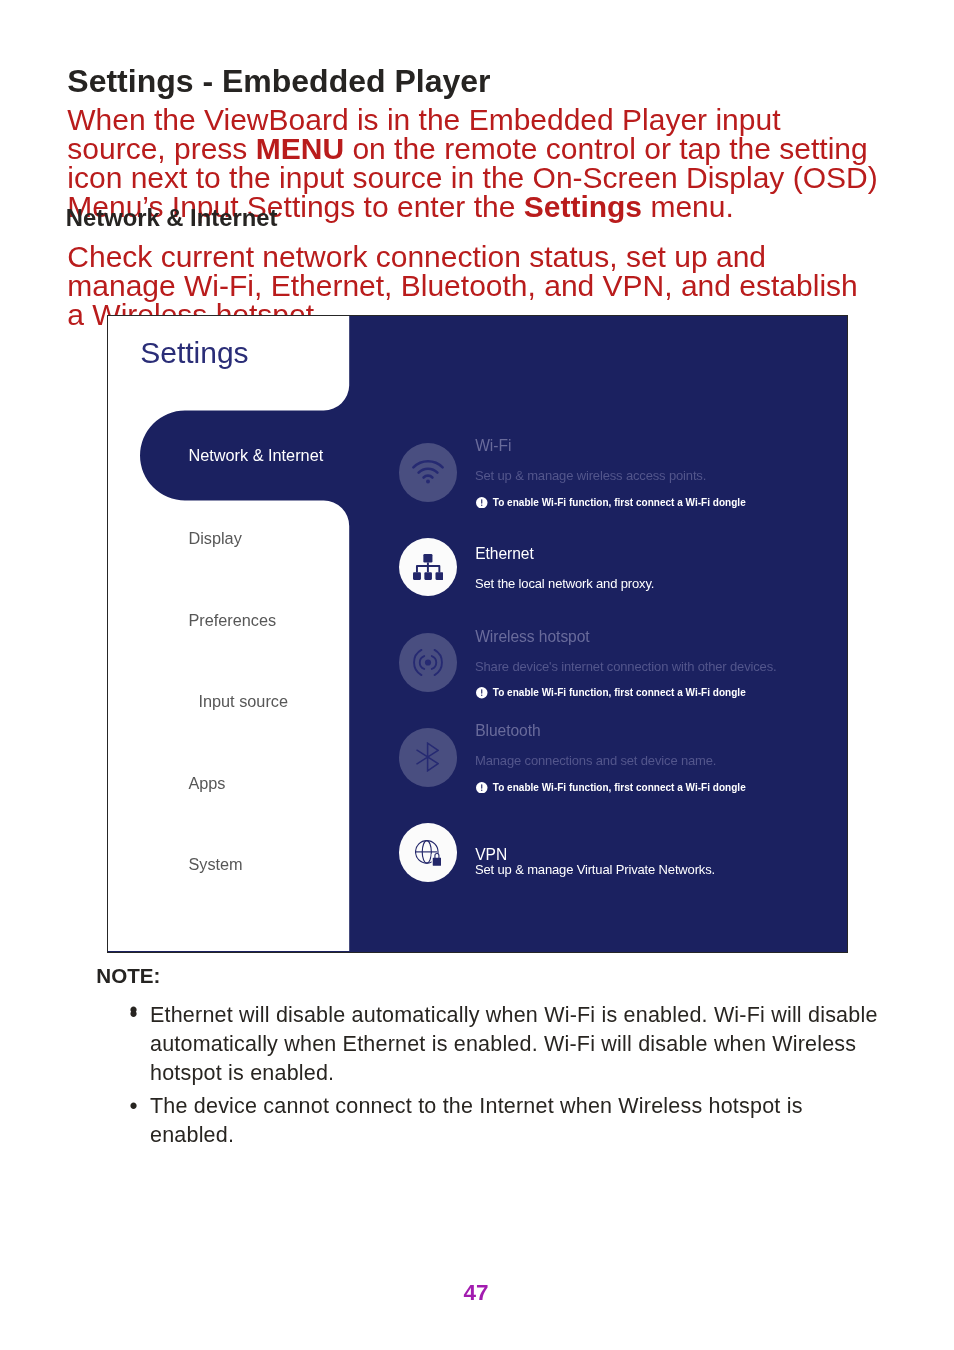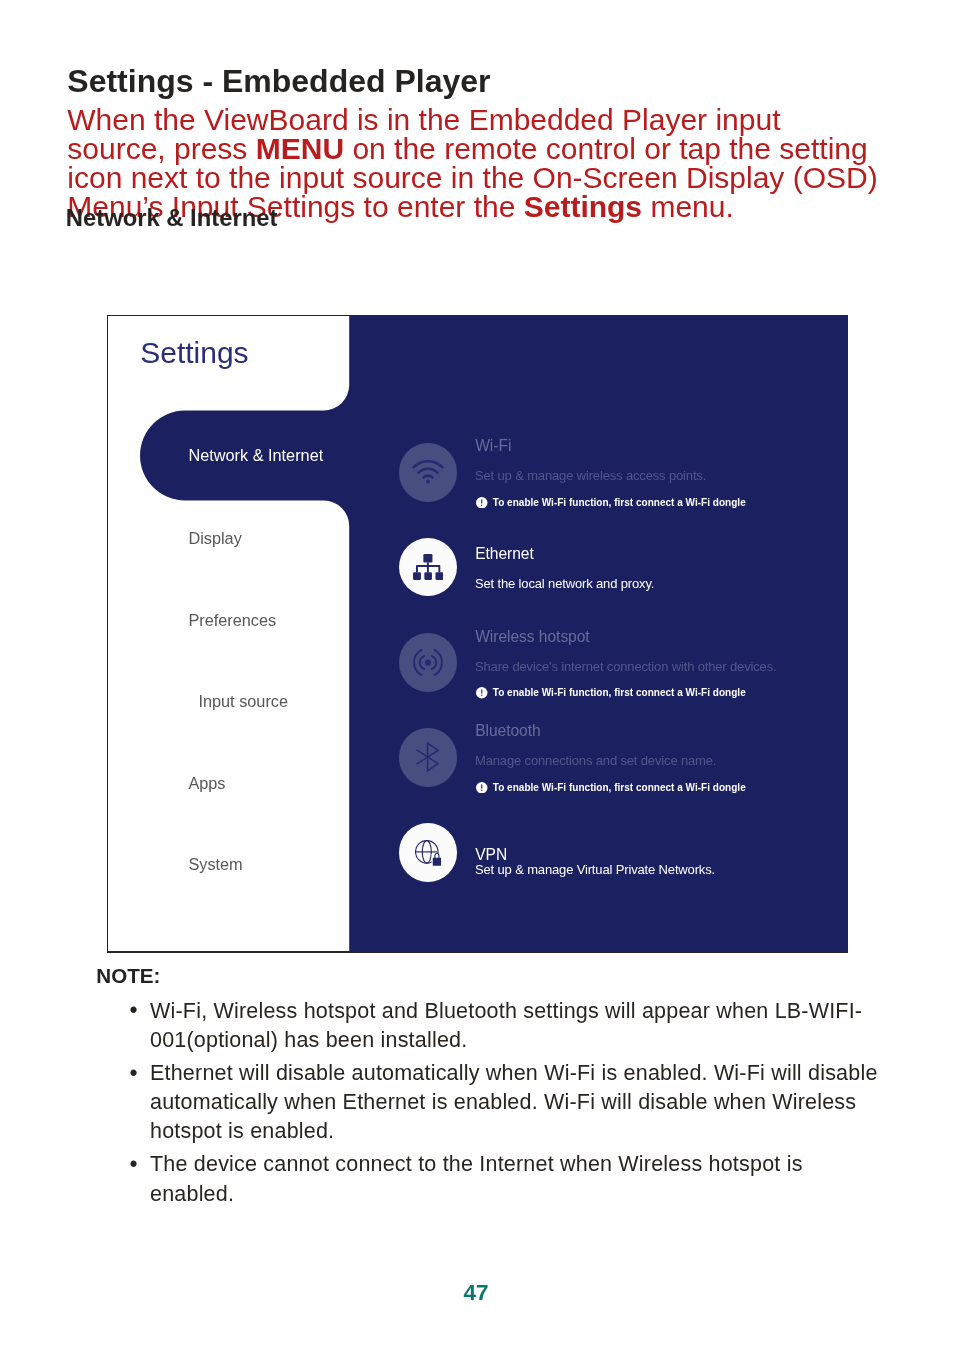--- a/index.html
+++ b/index.html
@@ -12,21 +12,21 @@
           color:#262422;white-space:nowrap;line-height:28px;}
   .para{position:absolute;left:67.3px;font-size:30px;line-height:29.0px;color:#b91c1c;}
   .h2{position:absolute;left:65.8px;font-size:23.8px;font-weight:bold;color:#262422;white-space:nowrap;line-height:26px;}
 
   .note-label{position:absolute;left:96.3px;font-size:20.6px;font-weight:bold;color:#262422;line-height:24px;}
   .note-list{position:absolute;left:130px;width:760px;margin:0;padding:0;list-style:none;}
   .note-list li{position:relative;padding-left:20px;width:735px;font-size:21.5px;letter-spacing:.2px;
                 line-height:29.2px;color:#282521;margin-bottom:3.8px;}
   .note-list li .bullet{position:absolute;left:-0.5px;top:-0.5px;width:14px;font-size:23px;text-align:left;letter-spacing:0;}
 
-  .pageno{position:absolute;left:-1px;width:954px;text-align:center;font-size:22.5px;line-height:25px;font-weight:bold;color:#0f766e;}
+  .pageno{position:absolute;left:-1px;width:954px;text-align:center;font-size:22.5px;line-height:25px;font-weight:bold;color:#a21caf;}
 
   
   .shot{position:absolute;left:107px;top:315px;width:741px;height:638px;
         border:1.2px solid #262626;box-sizing:border-box;background:#1b2160;overflow:hidden;}
   .shotinner{position:absolute;left:0;top:0;width:738.6px;height:635.6px;overflow:hidden;}
 
   .app-title{position:absolute;font-size:30px;color:#2a2d77;line-height:30px;}
   .nav-item{position:absolute;font-size:16.3px;color:#575757;line-height:16px;white-space:nowrap;}
   .nav-item.sel{color:#ffffff;}
 
@@ -42,20 +42,21 @@
 <body>
 
 <div class="page">
 
   <div class="doc-h1">Settings - Embedded Player</div>
 
   <div class="para" id="intro" style="top:104.6px;width:815px;"><span>When the ViewBoard is in the Embedded Player input source, press </span><b>MENU</b><span> on the remote control or tap the setting icon next to the input source in the On-Screen Display (OSD) Menu’s Input Settings to enter the </span><b>Settings</b><span> menu.</span></div>
 
   <div class="h2" style="top:204.7px;">Network &amp; Internet</div>
 
+  <div class="para" style="top:241.5px;width:815px;">Check current network connection status, set up and manage Wi-Fi, Ethernet, Bluetooth, and VPN, and establish a Wireless hotspot.</div>
 
   <div class="shot">
     <div class="shotinner">
 
       <svg width="738" height="635" viewBox="0 0 738 635" style="position:absolute;left:0;top:0;">
         <path id="sidebarpath" fill="#ffffff" d="M0,0 L241.2,0 L241.2,69.5 A25.5,25.5 0 0,1 215.7,94.5 L77,94.5 A45,45 0 0,0 77,184.5 L215.7,184.5 A25.5,25.5 0 0,1 241.2,210 L241.2,635 L0,635 Z"></path>
       </svg>
       <div class="app-title" style="left:32.2px;top:22.1px;">Settings</div>
       <div id="navwrap">
           <div class="nav-item sel" style="left: 80.4px; top: 131.3px;">Network &amp; Internet</div>
@@ -159,19 +160,19 @@
             </div>
             <div class="r-title" style="left: 82.2px; top: 10px; margin-top: 16px;">VPN</div>
             <div class="r-sub" style="left: 82px; top: 41.2px;">Set up &amp; manage Virtual Private Networks.</div>
           </div>
         </div>
     </div>
   </div>
 
   <div class="note-label" style="top:963.9px;">NOTE:</div>
   <ul class="note-list" style="top:996.8px;" id="notes">
-      <li><span class="bullet">•</span><span>Wi-Fi, Wireless hotspot and Bluetooth settings will appear when LB-WIFI-001(optional) has been installed.</span></li>
+      <li><span class="bullet">•</span></li>
       <li><span class="bullet">•</span><span>Ethernet will disable automatically when Wi-Fi is enabled. Wi-Fi will disable automatically when Ethernet is enabled. Wi-Fi will disable when Wireless hotspot is enabled.</span></li>
       <li><span class="bullet">•</span><span>The device cannot connect to the Internet when Wireless hotspot is enabled.</span></li>
     </ul>
 
   <div class="pageno" style="top:1280.1px;">47</div>
 </div>
 
 </body></html>

